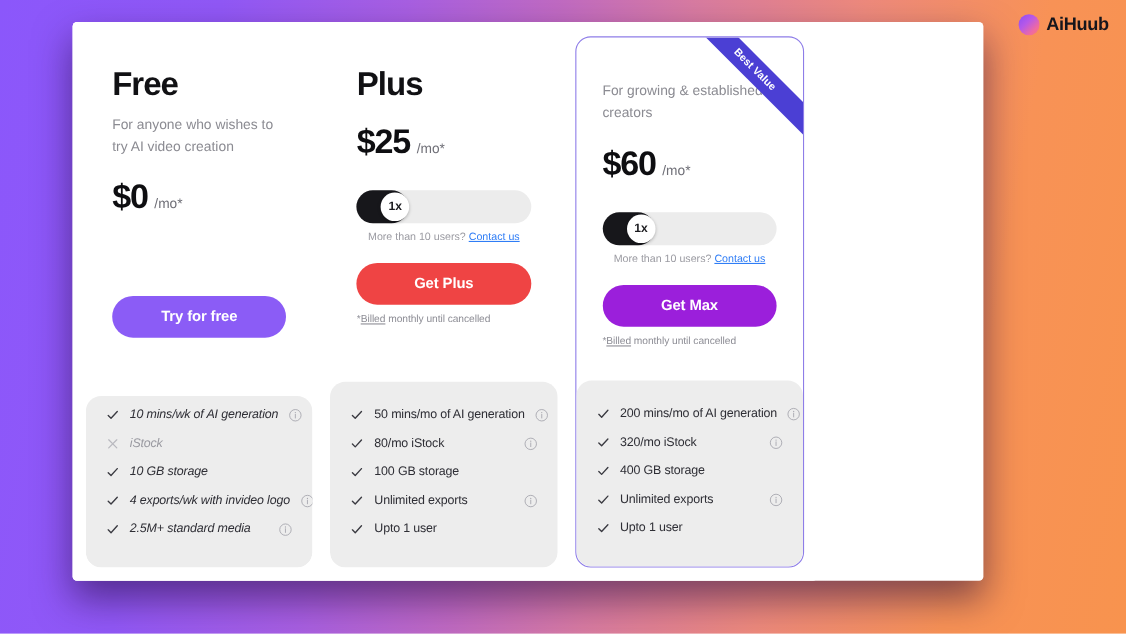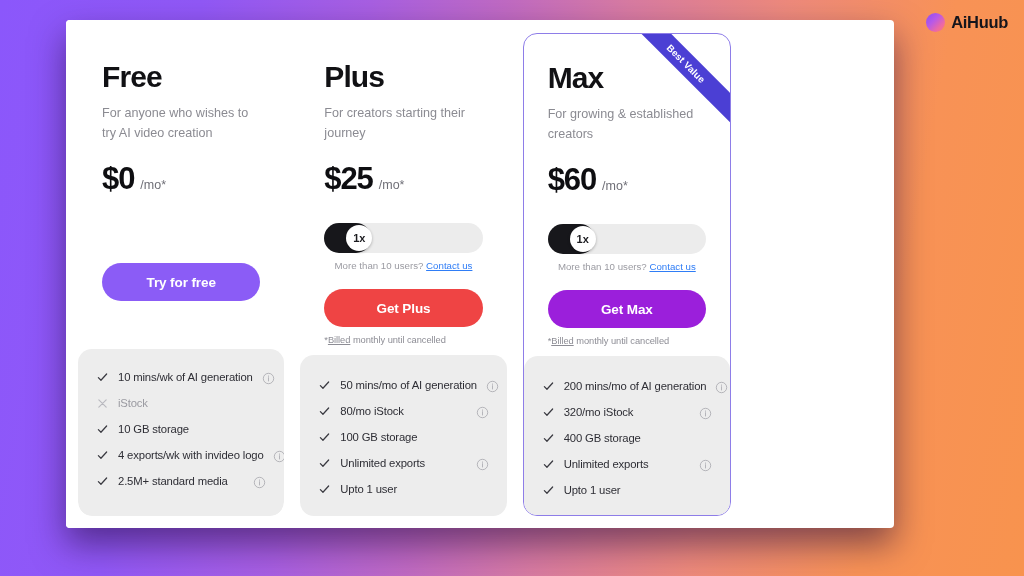--- a/index.html
+++ b/index.html
@@ -205,21 +205,21 @@
 
   .spacer { flex: 1 1 auto; min-height: 10px; }
 
   
   .features {
     background: #ededed;
     border-radius: 14px;
     padding: 17px 18px 22px 18px;
     margin: 0;
   }
-  .card.free .features { padding-top: 15px; }
+  .card.free .features { padding-top: 4px; font-style: italic; }
 
   .feature {
     display: flex;
     align-items: center;
     gap: 9px;
     padding: 6.5px 0;
   }
   .f-mark {
     width: 13px;
     flex: none;
@@ -368,21 +368,20 @@
               <path d="M7 6.1 V9.7" stroke="currentColor" stroke-width="0.9" stroke-linecap="round"></path>
             </svg>
         </span>
       </div>
     </div>
   </div>
 
   <div class="card plus">
     <div class="card-body">
       <div class="plan-name">Plus</div>
-      <div class="plan-desc">For creators starting their journey</div>
       <div class="price-row">
         <span class="price">$25</span>
         <span class="price-period">/mo*</span>
       </div>
       <div class="slider-block">
         <div class="slider-track">
           <div class="slider-fill"></div>
           <div class="slider-knob">1x</div>
         </div>
         <div class="slider-note">
@@ -467,21 +466,20 @@
         </span>
       </div>
     </div>
   </div>
 
   <div class="card max highlight">
     <div class="ribbon">
       <div class="ribbon-band">Best Value</div>
     </div>
     <div class="card-body">
-      <div class="plan-name">Max</div>
       <div class="plan-desc">For growing &amp; established creators</div>
       <div class="price-row">
         <span class="price">$60</span>
         <span class="price-period">/mo*</span>
       </div>
       <div class="slider-block">
         <div class="slider-track">
           <div class="slider-fill"></div>
           <div class="slider-knob">1x</div>
         </div>

